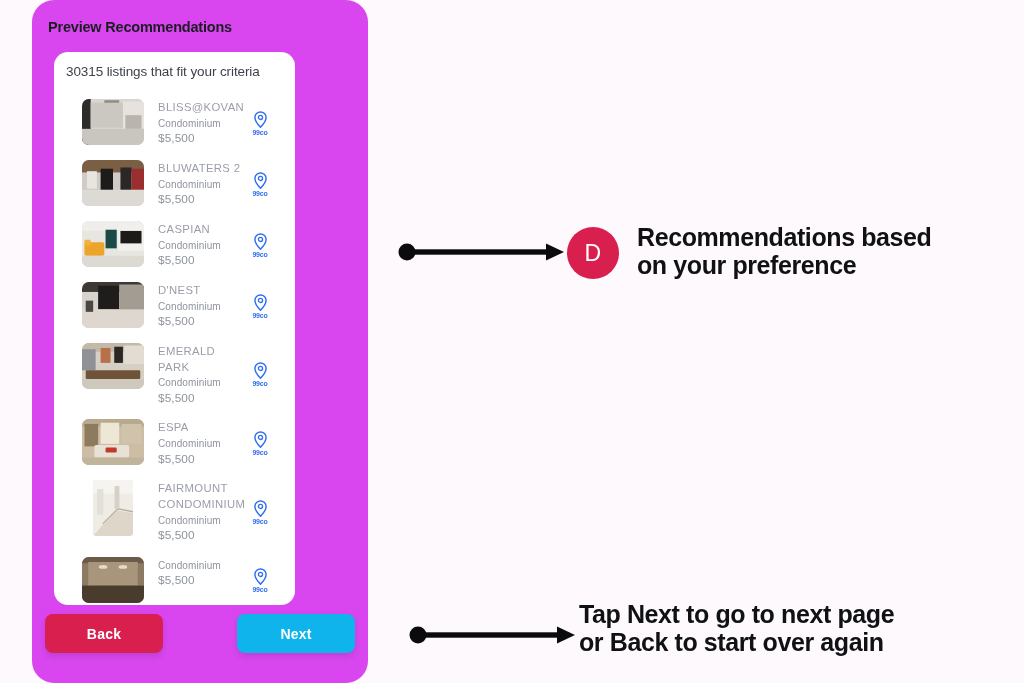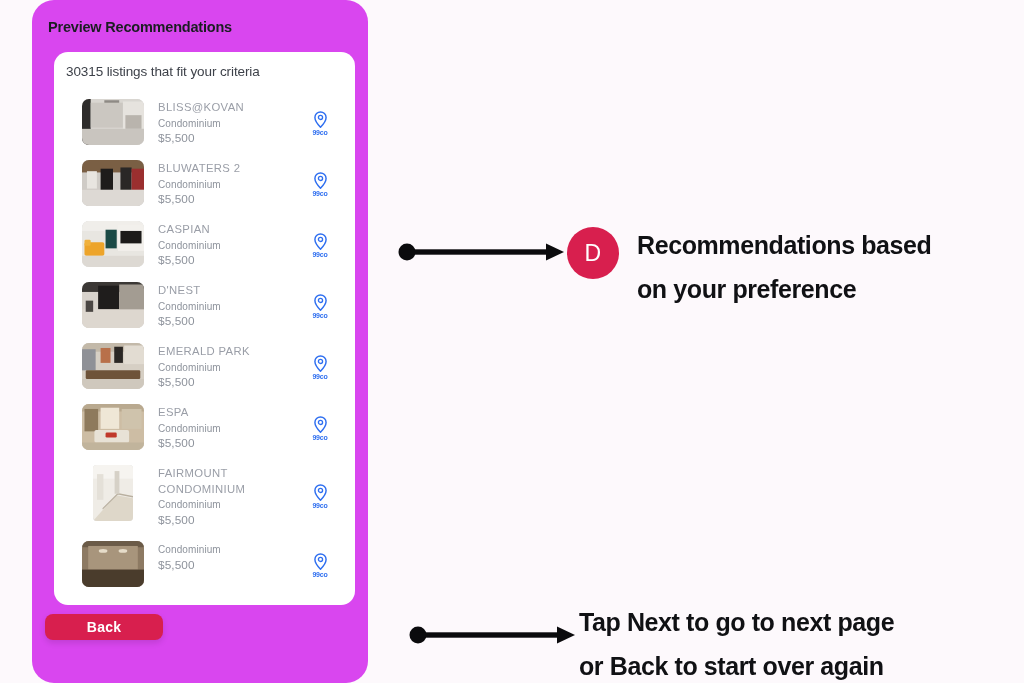--- a/index.html
+++ b/index.html
@@ -27,21 +27,21 @@
     font-size:14.5px;
     font-weight:bold;
     color:#1b1d22;
     letter-spacing:-0.2px;
   }
 
   
   #listings-card{
     position:absolute;
     left:22px;top:52px;
-    width:301px;height:553px;
+    width:241px;height:553px;
     background:#ffffff;
     border-radius:14px;
     box-sizing:border-box;
     overflow:hidden;
   }
   #listings-count{
     position:absolute;
     left:12px;top:12px;
     font-size:13.5px;
     color:#3d4149;
@@ -122,21 +122,21 @@
 
   
   #btn-row{
     position:absolute;
     left:0;right:0;bottom:0;
     height:78px;
   }
   .nav-btn{
     position:absolute;
     top:9px;
-    width:118px;height:26px;
+    width:118px;height:39px;
     border:none;
     border-radius:8px;
     color:#ffffff;
     font-size:14px;
     font-weight:bold;
     font-family:"Liberation Sans", sans-serif;
     letter-spacing:0.2px;
     cursor:pointer;
     box-shadow:0 3px 6px rgba(0,0,0,0.12);
   }
@@ -154,21 +154,21 @@
     color:#ffffff;
     font-size:23px;
     display:flex;align-items:center;justify-content:center;
     letter-spacing:0.5px;
   }
   .annot-text{
     position:absolute;
     font-size:25px;
     font-weight:bold;
     color:#101114;
-    line-height:44px;
+    line-height:28px;
     letter-spacing:-0.4px;
     white-space:pre-line;
   }
 
   #annotation-top{left:0;top:0;width:100%;height:100%;}
   #arrow-top{left:398px;top:238px;}
   #badge-d{left:567px;top:227px;}
   #text-top{left:637px;top:223px;}
 
   #annotation-bottom{left:11px;top:0;width:100%;height:100%;}
@@ -382,20 +382,21 @@
                 <circle cx="12" cy="10.6" r="3.4" fill="none" stroke="#2f6ff0" stroke-width="2.2"></circle>
               </svg></div>
             <div class="logo-text">99co</div>
           </div>
         </div>
       </div>
   </div>
 
   <div id="btn-row">
     <button class="nav-btn" id="back-button">Back</button>
+    <button class="nav-btn" id="next-button">Next</button>
   </div>
 </div>
 
 <div id="annotation-top" class="annotation">
   <div class="arrow-wrap" id="arrow-top">
     <svg width="168" height="28" viewBox="0 0 168 28">
       <circle cx="9" cy="14" r="8.5" fill="#0b0b0d"></circle>
       <rect x="9" y="11.3" width="142" height="5.4" fill="#0b0b0d"></rect>
       <polygon points="148,5.5 166,14 148,22.5" fill="#0b0b0d"></polygon>
     </svg>

